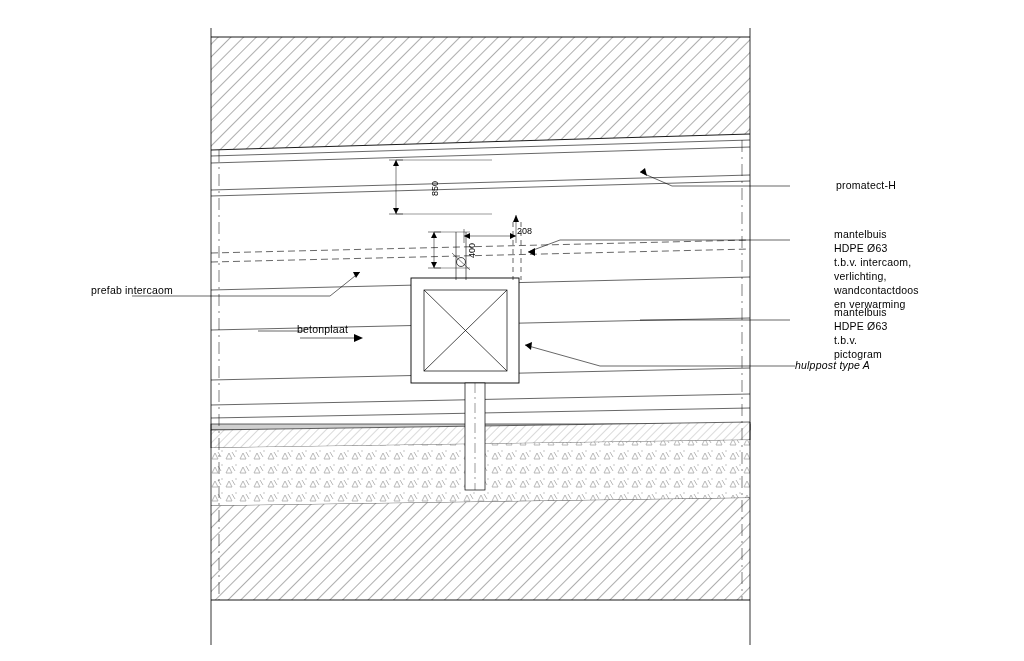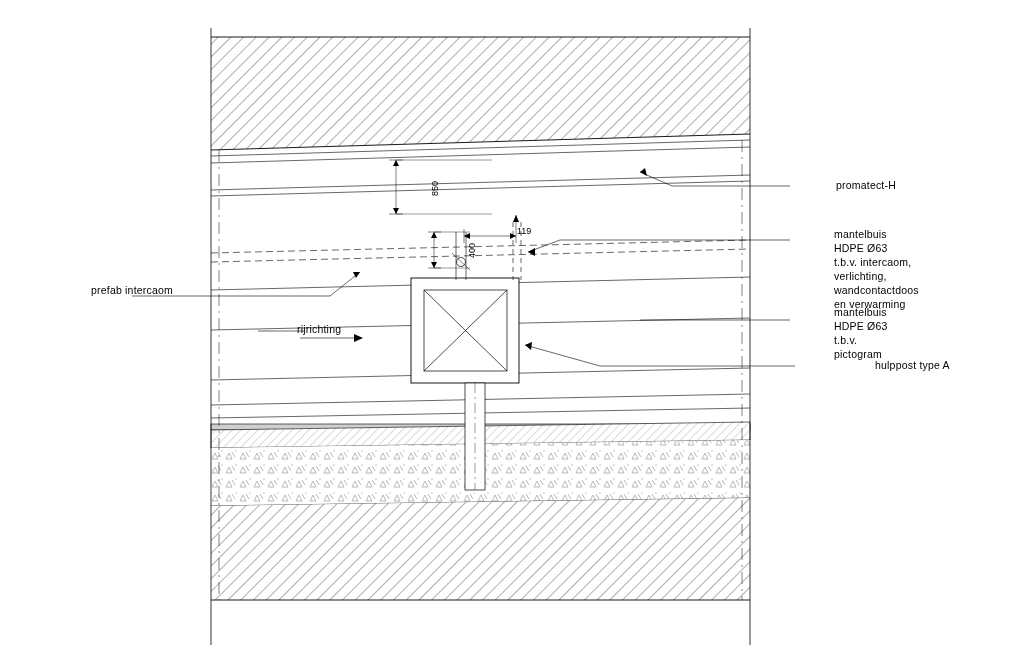--- a/index.html
+++ b/index.html
@@ -191,21 +191,21 @@
     <line x1="258" y1="331" x2="305" y2="331" stroke="#000" stroke-width="0.6"></line>
   </g>
 </svg>
 
 <div class="labels">
   <div class="lbl" style="left:797px; top:178px;">promatect-H</div>
   <div class="lbl multi" style="left:795px; top:227px;">mantelbuis HDPE Ø63
 t.b.v.  intercaom, verlichting,
 wandcontactdoos en verwarming</div>
   <div class="lbl" style="left:52px; top:283px;">prefab intercaom</div>
-  <div class="lbl" style="left:258px; top:322px;">rijrichting</div>
+  <div class="lbl" style="left:258px; top:322px;">betonplaat</div>
   <div class="lbl multi" style="left:795px; top:305px;">mantelbuis HDPE Ø63
 t.b.v.  pictogram</div>
-  <div class="lbl" style="left:836px; top:358px;">hulppost type A</div>
+  <div class="lbl" style="left:756px; top:358px;font-style:italic;">hulppost type A</div>
 
   <div class="dim vert" style="left:391px; top:196px;">850</div>
   <div class="dim vert" style="left:428px; top:258px;">400</div>
-  <div class="dim" style="left:478px; top:226px;">119</div>
+  <div class="dim" style="left:478px; top:226px;">208</div>
 </div>
 
 </body></html>

